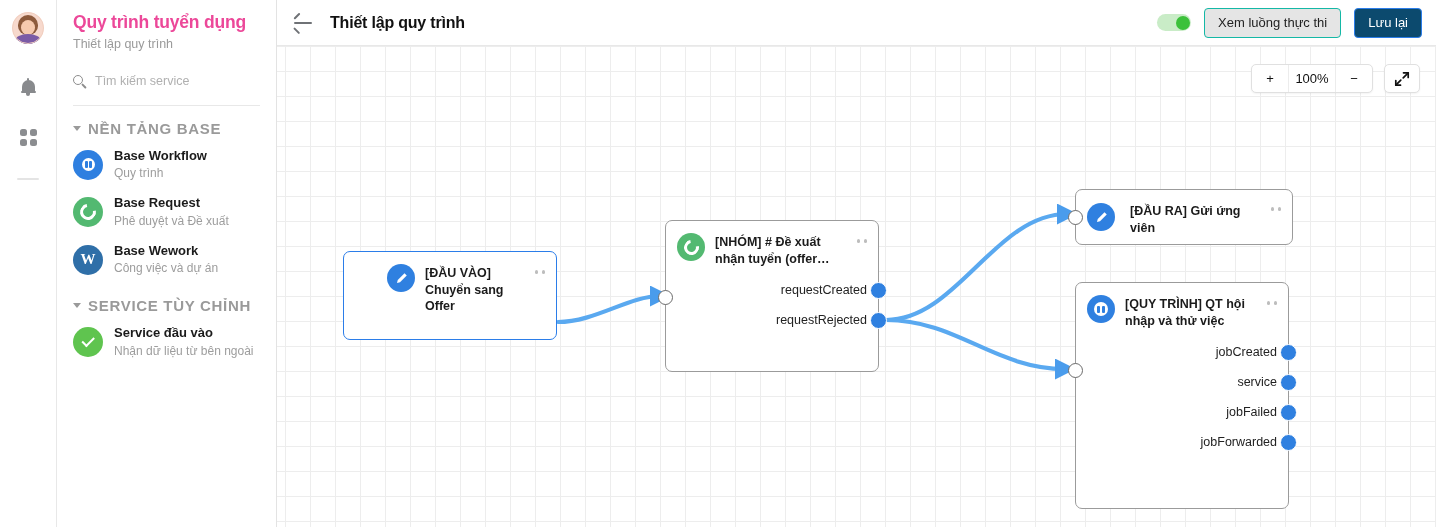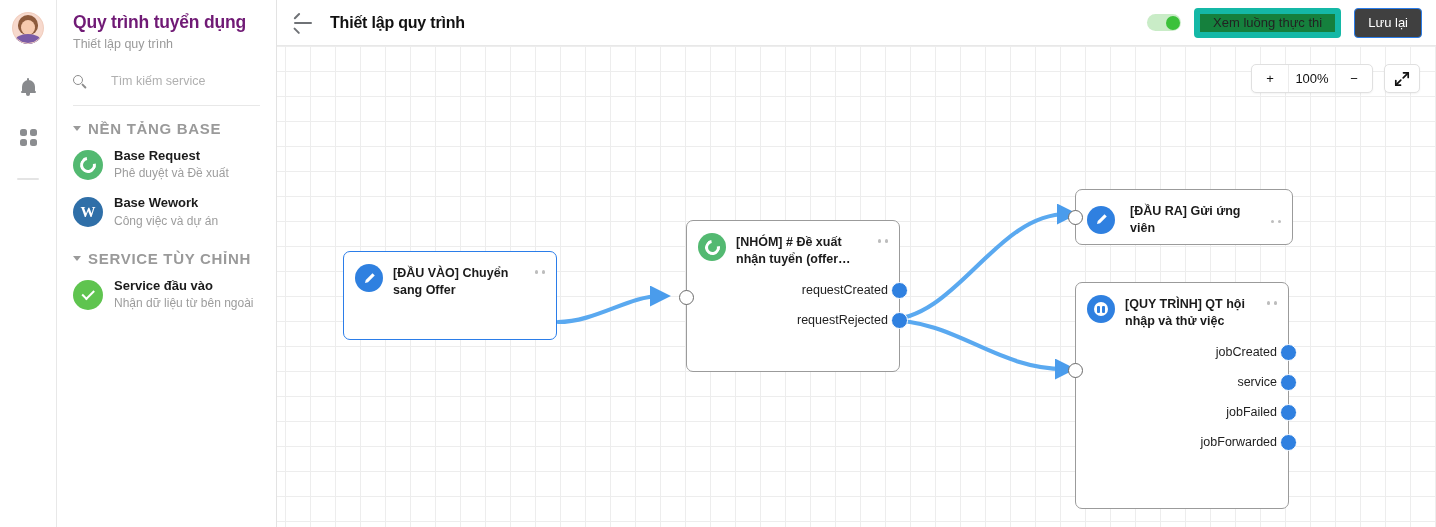--- a/index.html
+++ b/index.html
@@ -48,25 +48,25 @@
      grid-template-rows:1fr 1fr; gap:3px; }
   .grid4 i { background:#8b8d90; border-radius:2.5px; display:block; }
 
   .rail-sep { width: 22px; height: 2px; background: #e4e4e4; border-radius:2px; margin-top: 8px; }
 
   
   .sidebar {
     width: 220px; flex: 0 0 220px; height: 527px; background:#fff;
     border-right: 1px solid #e3e3e3; padding: 0 16px;
   }
-  .side-title { font-size: 17.5px; font-weight: bold; color:#701a75; letter-spacing:-0.2px;
+  .side-title { font-size: 17.5px; font-weight: bold; color:#ec4899; letter-spacing:-0.2px;
      margin-top: 12px; }
   .side-sub { font-size: 12.5px; color:#9a9a9a; margin-top: 4px; }
 
-  .search-row { display:flex; align-items:center; gap:25px; margin-top: 17px; height: 26px; }
+  .search-row { display:flex; align-items:center; gap:9px; margin-top: 17px; height: 26px; }
   .mag { width:13px; height:13px; position:relative; flex:0 0 13px; }
   .mag .c { position:absolute; left:0; top:0; width:10px; height:10px; border:1.5px solid #8d8d8d; border-radius:50%; }
   .mag .h { position:absolute; left:8.5px; top:8.5px; width:5.5px; height:1.5px; background:#8d8d8d;
      transform: rotate(45deg); transform-origin: left center; border-radius:2px;}
   .search-input { border:none; outline:none; font-size:12.5px; color:#333;
      font-family:"Liberation Sans", sans-serif; flex:1; background:transparent; }
   .search-input::placeholder { color:#b0b0b0; }
   .hamb { width:14px; height:11px; display:flex; flex-direction:column; justify-content:space-between; cursor:pointer;}
   .hamb i { height:1.6px; background:#7d7d7d; border-radius:2px; display:block; }
   .side-div { height:1px; background:#e8e8e8; margin-top: 11px; }
@@ -112,22 +112,22 @@
      transform: rotate(-45deg); transform-origin:left center; border-radius:2px;}
   .back-arrow .a2 { position:absolute; left:1px; top:14.2px; width:8px;height:1.6px;background:#6f7276;
      transform: rotate(45deg); transform-origin:left center; border-radius:2px;}
   .page-title { font-size:16px; font-weight:bold; color:#111; margin-left:17px; letter-spacing:-0.2px; }
   .top-right { margin-left:auto; display:flex; align-items:center; gap:13px; }
   .toggle { width:34px; height:17px; border-radius:10px; background:#c9ecc7; position:relative; cursor:pointer; }
   .toggle .knob { position:absolute; right:1.5px; top:1.5px; width:14px;height:14px;border-radius:50%;
      background:#3cc13b; }
   .btn { height:30px; border-radius:4px; font-size:13px; display:flex; align-items:center;
      padding: 0 13px; cursor:pointer; font-family:"Liberation Sans", sans-serif; }
-  .btn-ghost { background:#15803d; border:6px solid #14b8a6; color:#222; }
-  .btn-primary { background:#404040; color:#fff; border:1px solid #2b7de9; }
+  .btn-ghost { background:#e5e5e5; border:1px solid #14b8a6; color:#222; }
+  .btn-primary { background:#0c4a6e; color:#fff; border:1px solid #2b7de9; }
 
   
   .canvas { position:absolute; left:0; top:46px; right:0; bottom:0; overflow:hidden;
      background-color:#ffffff;
      background-image: linear-gradient(to right, #ededed 1px, transparent 1px),
                        linear-gradient(to bottom, #ededed 1px, transparent 1px);
      background-size: 25px 25px; background-position: 8px 0px; }
   .zoomctl { position:absolute; right:63px; top:18px; display:flex; height:29px;
      border:1px solid #e0e0e0; border-radius:5px; background:#fff; z-index:4;
      box-shadow:0 1px 2px rgba(0,0,0,.05); }
@@ -136,21 +136,21 @@
   .zb { width:36px; font-size:18px; }
   .zlevel { width:48px; border-left:1px solid #ececec; border-right:1px solid #ececec; font-size:12.5px; cursor:default;}
   .fit { position:absolute; right:16px; top:18px; width:36px; height:29px; border:1px solid #e0e0e0;
      border-radius:5px; background:#fff; z-index:4; display:flex; align-items:center; justify-content:center;
      cursor:pointer; box-shadow:0 1px 2px rgba(0,0,0,.05); }
   .fit svg { display:block; }
 
   svg.edges { position:absolute; left:0; top:0; width:100%; height:100%; z-index:1; pointer-events:none; }
 
   .node { position:absolute; background:#fff; border-radius:7px; z-index:2; }
-  .node.sel { border:1.5px solid #2b7de9; }
+  .node.sel { border:1.5px solid #2b7de9;padding-left:32px; }
   .node.norm { border:1px solid #9b9b9b; }
   .node-hdr { display:flex; align-items:flex-start; padding: 12px 11px 0 11px; gap:10px; }
   .node-ic { width:28px;height:28px;border-radius:50%;flex:0 0 28px;display:flex;align-items:center;justify-content:center; }
   .node-title { font-size:12.5px; font-weight:bold; color:#1b1b1b; line-height:1.32; flex:1; padding-top:1px;}
   .dots { display:flex; gap:3.5px; padding-top:6px; cursor:pointer; flex:0 0 auto; }
   .dots i { width:3.5px;height:3.5px;border-radius:50%;background:#bdbdbd;display:block; }
 
   .ports { margin-top:6px; }
   .port { display:flex; align-items:center; justify-content:flex-end; height:30px; position:relative;
      padding-right:11px; }
@@ -207,20 +207,29 @@
           <i></i>
         </div>
     </div>
     <div class="side-div"></div>
 
     <div class="group-hdr">
       <span class="caret"></span>
       <span class="group-label">NỀN TẢNG BASE</span>
     </div>
 
+    <div class="svc">
+      <div class="svc-ic ic-wf">
+          <div class="g"></div>
+        </div>
+      <div>
+        <div class="svc-name">Base Workflow</div>
+        <div class="svc-desc">Quy trình</div>
+      </div>
+    </div>
 
     <div class="svc">
       <div class="svc-ic ic-rq">
           <div class="g"></div>
         </div>
       <div>
         <div class="svc-name">Base Request</div>
         <div class="svc-desc">Phê duyệt và Đề xuất</div>
       </div>
     </div>
@@ -306,21 +315,21 @@
               </svg>
           </div>
           <div class="node-title">[ĐẦU VÀO] Chuyển sang Offer</div>
           <div class="dots">
               <i></i>
               <i></i>
             </div>
         </div>
       </div>
 
-      <div class="node norm" style="left:409px; top:174px; width:214px; height:152px;">
+      <div class="node norm" style="left:388px; top:174px; width:214px; height:152px;">
         <div class="node-hdr">
           <div class="node-ic" style="background:#53b971;">
             <div style="width:15px;height:15px;border-radius:50%;border:3.2px solid #fff;border-top-color:transparent;transform:rotate(35deg);"></div>
           </div>
           <div class="node-title">[NHÓM] # Đề xuất nhận tuyển (offer…</div>
           <div class="dots">
               <i></i>
               <i></i>
             </div>
         </div>
@@ -331,21 +340,21 @@
           </div>
           <div class="port">
             <span>requestRejected</span>
             <div class="dot-out"></div>
           </div>
         </div>
         <div class="dot-in" style="left:-8px; top:69px;"></div>
       </div>
 
       <div class="node norm" style="left:798px; top:143px; width:218px; height:56px;">
-        <div class="node-hdr" style="align-items:center; padding-top:13px;gap:15px;">
+        <div class="node-hdr" style="align-items:flex-start; padding-top:13px;gap:15px;">
           <div class="node-ic" style="background:#2f80e0;">
             <svg width="15" height="15" viewBox="0 0 16 16">
                 <path d="M11.2 2.4l2.4 2.4-7.2 7.2-3.2.8.8-3.2z" fill="#fff"></path>
               </svg>
           </div>
           <div class="node-title" style="padding-top:0;">[ĐẦU RA] Gửi ứng viên</div>
           <div class="dots" style="padding-top:4px;">
               <i></i>
               <i></i>
             </div>

